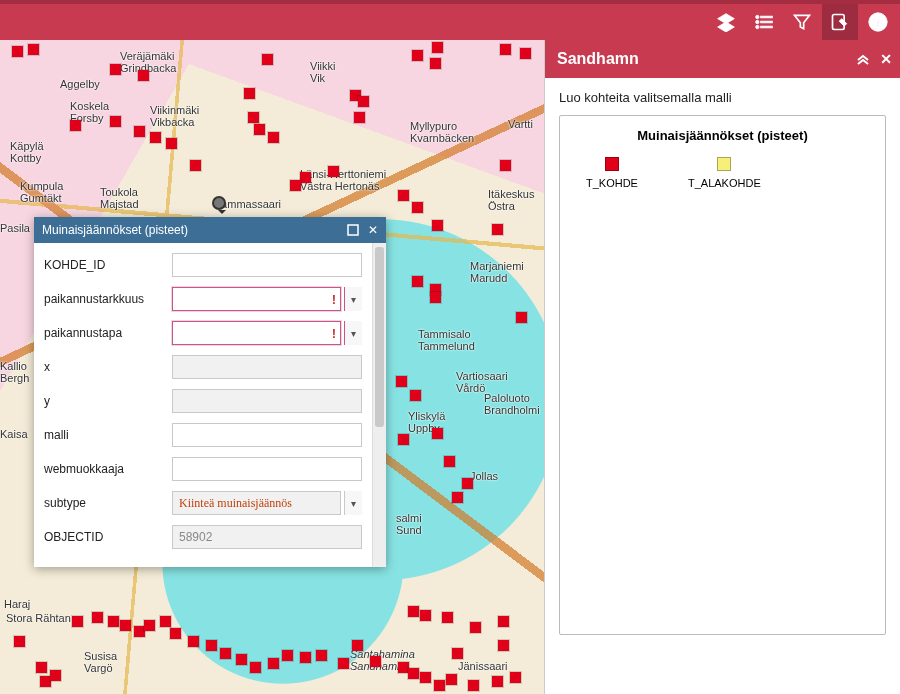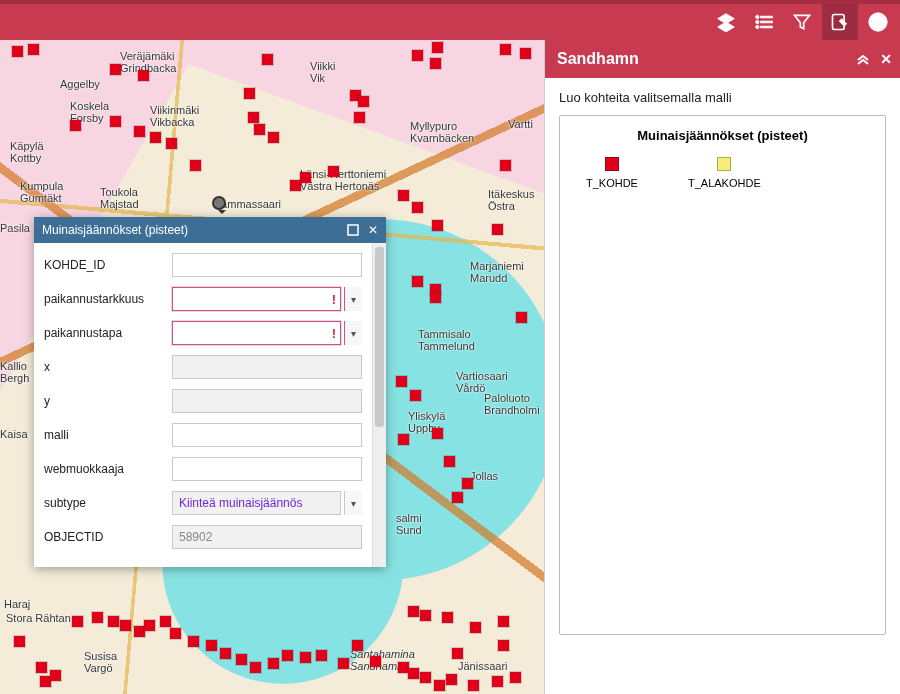--- a/index.html
+++ b/index.html
@@ -447,21 +447,21 @@
           </div>
 
           <div class="field-row">
             <label>webmuokkaaja</label>
             <input class="ctrl" value="" style="">
           </div>
 
           <div class="field-row">
             <label>subtype</label>
             <div class="combo" style="flex:1;position:relative">
-              <input class="ctrl readonly" style="color: #6d28d9;" readonly="" value="Kiinteä muinaisjäännös">
+              <input class="ctrl readonly" style="color: #c2410c; font-family: Liberation Serif, serif;" readonly="" value="Kiinteä muinaisjäännös">
               <span class="caret">▾</span>
             </div>
           </div>
 
           <div class="field-row">
             <label>OBJECTID</label>
             <input class="ctrl readonly" style="color: rgb(136, 136, 136);" readonly="" value="58902">
           </div>
 
         </div>

